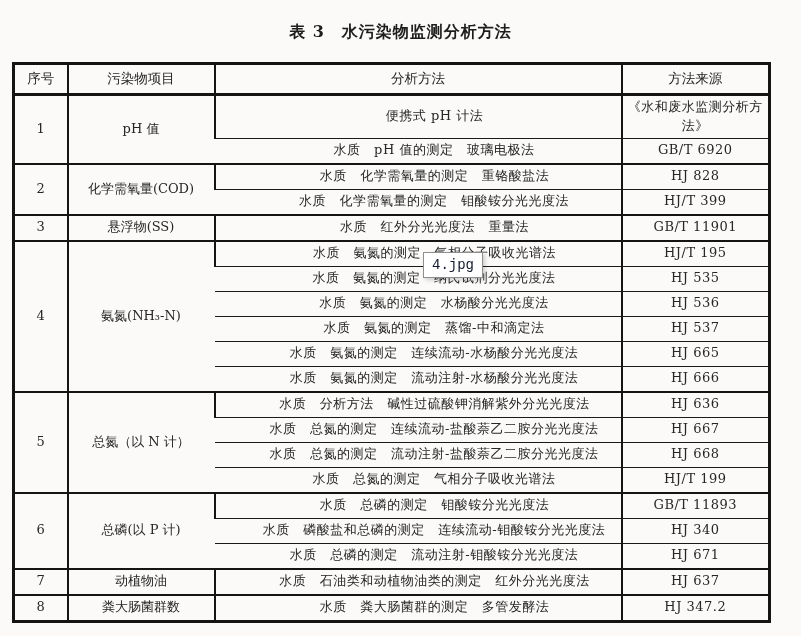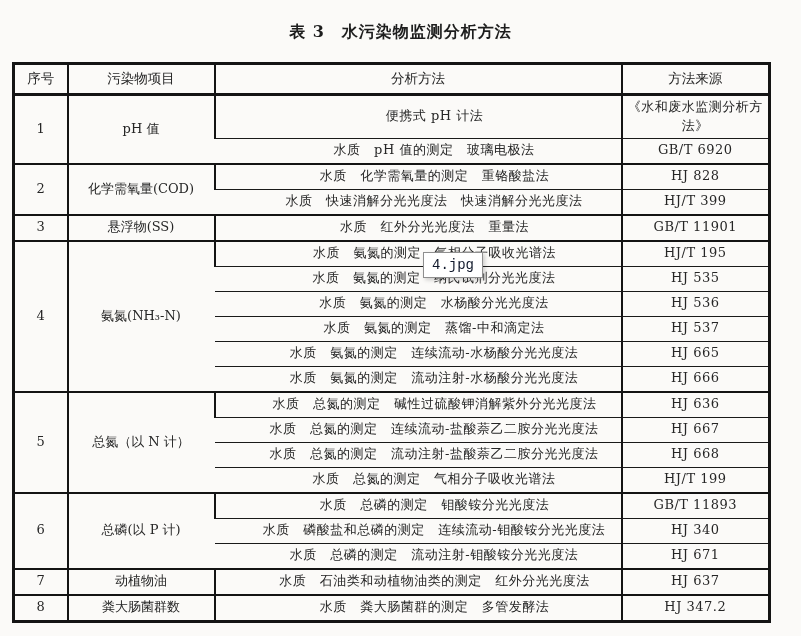--- a/index.html
+++ b/index.html
@@ -97,21 +97,21 @@
           <td class="col-method">水质　pH 值的测定　玻璃电极法</td>
           <td class="col-source">GB/T 6920</td>
         </tr>
         <tr class="group-start">
           <td rowspan="2" class="col-no">2</td>
           <td rowspan="2" class="col-item">化学需氧量(COD)</td>
           <td class="col-method">水质　化学需氧量的测定　重铬酸盐法</td>
           <td class="col-source">HJ 828</td>
         </tr>
         <tr>
-          <td class="col-method">水质　快速消解分光光度法　快速消解分光光度法</td>
+          <td class="col-method">水质　化学需氧量的测定　钼酸铵分光光度法</td>
           <td class="col-source">HJ/T 399</td>
         </tr>
         <tr class="group-start">
           <td rowspan="1" class="col-no">3</td>
           <td rowspan="1" class="col-item">悬浮物(SS)</td>
           <td class="col-method">水质　红外分光光度法　重量法</td>
           <td class="col-source">GB/T 11901</td>
         </tr>
         <tr class="group-start">
           <td rowspan="6" class="col-no">4</td>
@@ -135,21 +135,21 @@
           <td class="col-method">水质　氨氮的测定　连续流动-水杨酸分光光度法</td>
           <td class="col-source">HJ 665</td>
         </tr>
         <tr>
           <td class="col-method">水质　氨氮的测定　流动注射-水杨酸分光光度法</td>
           <td class="col-source">HJ 666</td>
         </tr>
         <tr class="group-start">
           <td rowspan="4" class="col-no">5</td>
           <td rowspan="4" class="col-item">总氮（以 N 计）</td>
-          <td class="col-method">水质　总氮的测定　碱性过硫酸钾消解紫外分光光度法</td>
+          <td class="col-method">水质　分析方法　碱性过硫酸钾消解紫外分光光度法</td>
           <td class="col-source">HJ 636</td>
         </tr>
         <tr>
           <td class="col-method">水质　总氮的测定　连续流动-盐酸萘乙二胺分光光度法</td>
           <td class="col-source">HJ 667</td>
         </tr>
         <tr>
           <td class="col-method">水质　总氮的测定　流动注射-盐酸萘乙二胺分光光度法</td>
           <td class="col-source">HJ 668</td>
         </tr>

